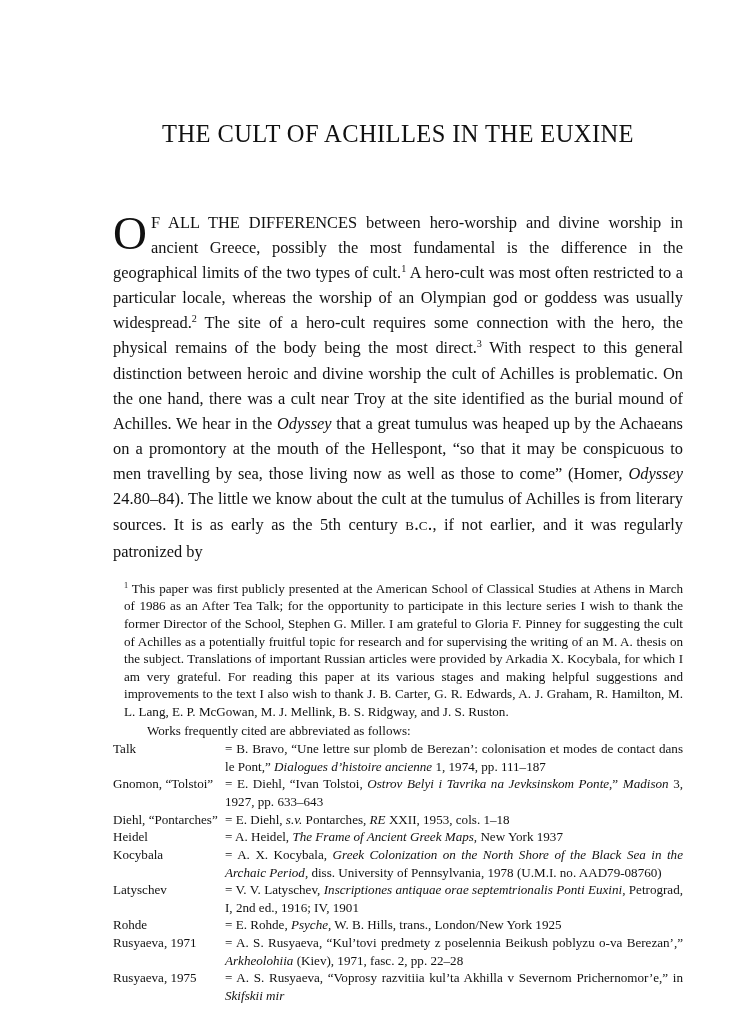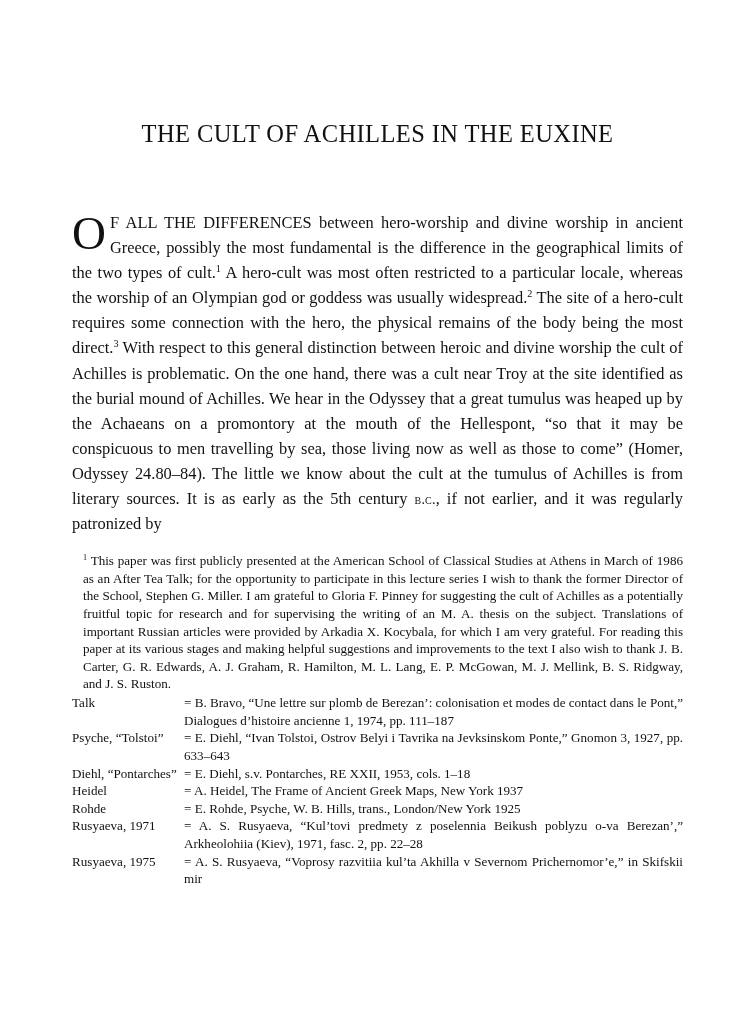--- a/index.html
+++ b/index.html
@@ -12,21 +12,21 @@
     height: 1024px;
     font-family: "Liberation Serif", serif;
     color: #111111;
     position: relative;
     overflow: hidden;
   }
   .page {
     width: 755px;
     height: 1024px;
     box-sizing: border-box;
-    padding: 120px 72px 30px 72px;
+    padding: 120px 72px 30px 113px;
     position: relative;
   }
   .title {
     text-align: center;
     font-size: 24.5px;
     letter-spacing: 0.4px;
     font-weight: normal;
     margin: 0 0 62px 0;
     font-family: "Liberation Serif", serif;
   }
@@ -43,24 +43,24 @@
     font-size: 47px;
     line-height: 0.82;
     padding: 4px 3px 0 0;
     margin-right: 1px;
     font-family: "Liberation Serif", serif;
   }
   .smallcaps {
     font-variant: small-caps;
   }
   .sc-bc {
-    font-size: 14px;
+    font-size: 18px;
     letter-spacing: 0.2px;
   }
-  .ital { }
+  .ital { font-style: italic; }
   sup {
     font-size: 0.62em;
     vertical-align: super;
     line-height: 0;
   }
   .notes {
     margin-top: 16px;
     font-size: 13.1px;
     line-height: 1.345;
     text-align: justify;
@@ -104,38 +104,47 @@
   <h1 class="title">THE CULT OF ACHILLES IN THE EUXINE</h1>
 
   <p class="body-text">
     <span class="dropcap">O</span><span class="smallcaps">F ALL THE DIFFERENCES</span><span> between hero-worship and divine worship in ancient Greece, possibly the most fundamental is the difference in the geographical limits of the two types of cult.</span><sup>1</sup><span> A hero-cult was most often restricted to a particular locale, whereas the worship of an Olympian god or goddess was usually widespread.</span><sup>2</sup><span> The site of a hero-cult requires some connection with the hero, the physical remains of the body being the most direct.</span><sup>3</sup><span> With respect to this general distinction between heroic and divine worship the cult of Achilles is problematic. On the one hand, there was a cult near Troy at the site identified as the burial mound of Achilles. We hear in the </span><span class="ital">Odyssey</span><span> that a great tumulus was heaped up by the Achaeans on a promontory at the mouth of the Hellespont, “so that it may be conspicuous to men travelling by sea, those living now as well as those to come” (Homer, </span><span class="ital">Odyssey</span><span> 24.80–84). The little we know about the cult at the tumulus of Achilles is from literary sources. It is as early as the 5th century </span><span class="smallcaps sc-bc">b.c.</span><span>, if not earlier, and it was regularly patronized by</span>
   </p>
 
   <div class="notes">
 
     <p class="note-p note-lead"><sup>1</sup><span> This paper was first publicly presented at the American School of Classical Studies at Athens in March of 1986 as an After Tea Talk; for the opportunity to participate in this lecture series I wish to thank the former Director of the School, Stephen G. Miller. I am grateful to Gloria F. Pinney for suggesting the cult of Achilles as a potentially fruitful topic for research and for supervising the writing of an M. A. thesis on the subject. Translations of important Russian articles were provided by Arkadia X. Kocybala, for which I am very grateful. For reading this paper at its various stages and making helpful suggestions and improvements to the text I also wish to thank J. B. Carter, G. R. Edwards, A. J. Graham, R. Hamilton, M. L. Lang, E. P. McGowan, M. J. Mellink, B. S. Ridgway, and J. S. Ruston.</span></p>
 
+    <p class="note-p works-intro">Works frequently cited are abbreviated as follows:</p>
 
     <table class="refs">
       <tbody>
           <tr>
             <td class="ref-key">Talk</td>
             <td class="ref-val"><span>= B. Bravo, “Une lettre sur plomb de Berezan’: colonisation et modes de contact dans le Pont,” </span><span class="ital">Dialogues d’histoire ancienne</span><span> 1, 1974, pp. 111–187</span></td>
           </tr>
           <tr>
-            <td class="ref-key">Psyche, “Tolstoi”</td>
-            <td class="ref-val"><span>= E. Diehl, “Ivan Tolstoi, </span><span class="ital">Ostrov Belyi i Tavrika na Jevksinskom Ponte</span><span>,” </span><span class="ital">Gnomon</span><span> 3, 1927, pp. 633–643</span></td>
+            <td class="ref-key">Gnomon, “Tolstoi”</td>
+            <td class="ref-val"><span>= E. Diehl, “Ivan Tolstoi, </span><span class="ital">Ostrov Belyi i Tavrika na Jevksinskom Ponte</span><span>,” </span><span class="ital">Madison</span><span> 3, 1927, pp. 633–643</span></td>
           </tr>
           <tr>
             <td class="ref-key">Diehl, “Pontarches”</td>
             <td class="ref-val"><span>= E. Diehl, </span><span class="ital">s.v.</span><span> Pontarches, </span><span class="ital">RE</span><span> XXII, 1953, cols. 1–18</span></td>
           </tr>
           <tr>
             <td class="ref-key">Heidel</td>
             <td class="ref-val"><span>= A. Heidel, </span><span class="ital">The Frame of Ancient Greek Maps</span><span>, New York 1937</span></td>
+          </tr>
+          <tr>
+            <td class="ref-key">Kocybala</td>
+            <td class="ref-val"><span>= A. X. Kocybala, </span><span class="ital">Greek Colonization on the North Shore of the Black Sea in the Archaic Period</span><span>, diss. University of Pennsylvania, 1978 (U.M.I. no. AAD79-08760)</span></td>
+          </tr>
+          <tr>
+            <td class="ref-key">Latyschev</td>
+            <td class="ref-val"><span>= V. V. Latyschev, </span><span class="ital">Inscriptiones antiquae orae septemtrionalis Ponti Euxini</span><span>, Petrograd, I, 2nd ed., 1916; IV, 1901</span></td>
           </tr>
           <tr>
             <td class="ref-key">Rohde</td>
             <td class="ref-val"><span>= E. Rohde, </span><span class="ital">Psyche</span><span>, W. B. Hills, trans., London/New York 1925</span></td>
           </tr>
           <tr>
             <td class="ref-key">Rusyaeva, 1971</td>
             <td class="ref-val"><span>= A. S. Rusyaeva, “Kul’tovi predmety z poselennia Beikush poblyzu o-va Berezan’,” </span><span class="ital">Arkheolohiia</span><span> (Kiev), 1971, fasc. 2, pp. 22–28</span></td>
           </tr>
           <tr>

